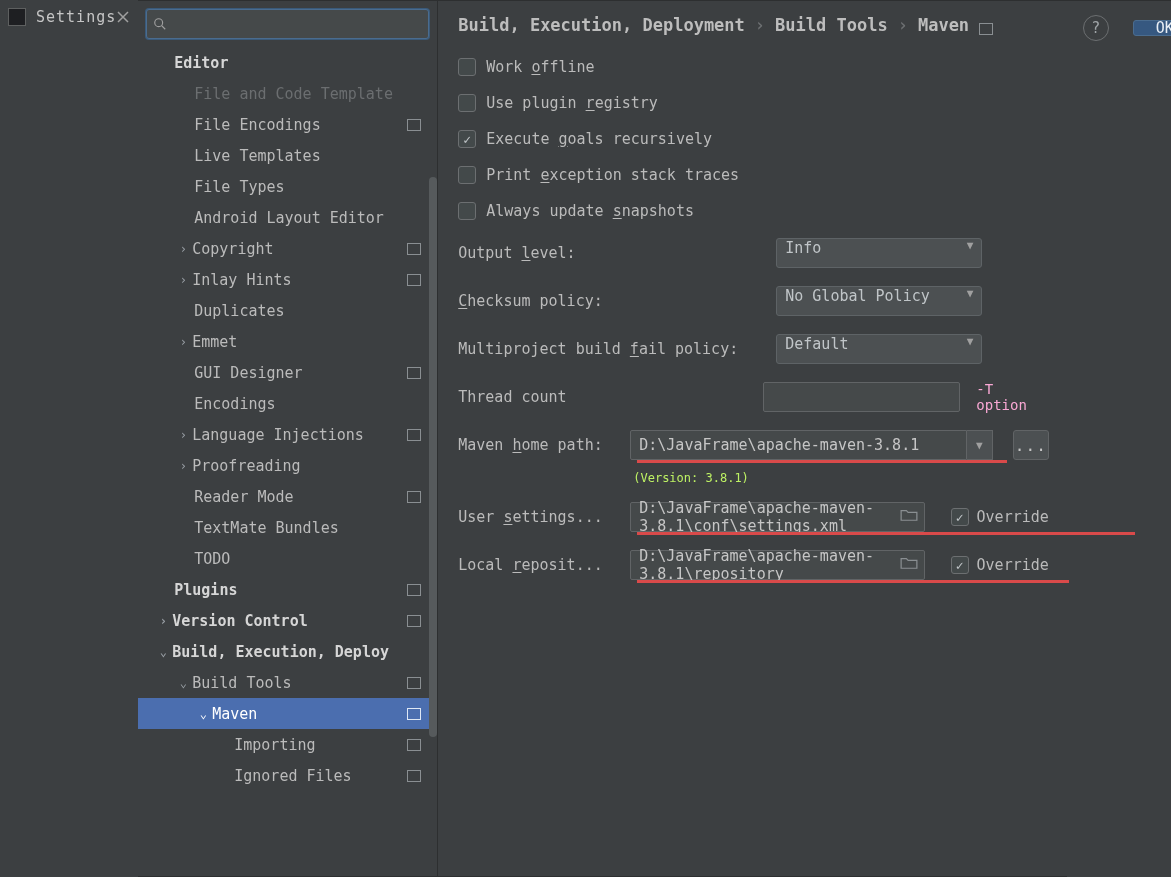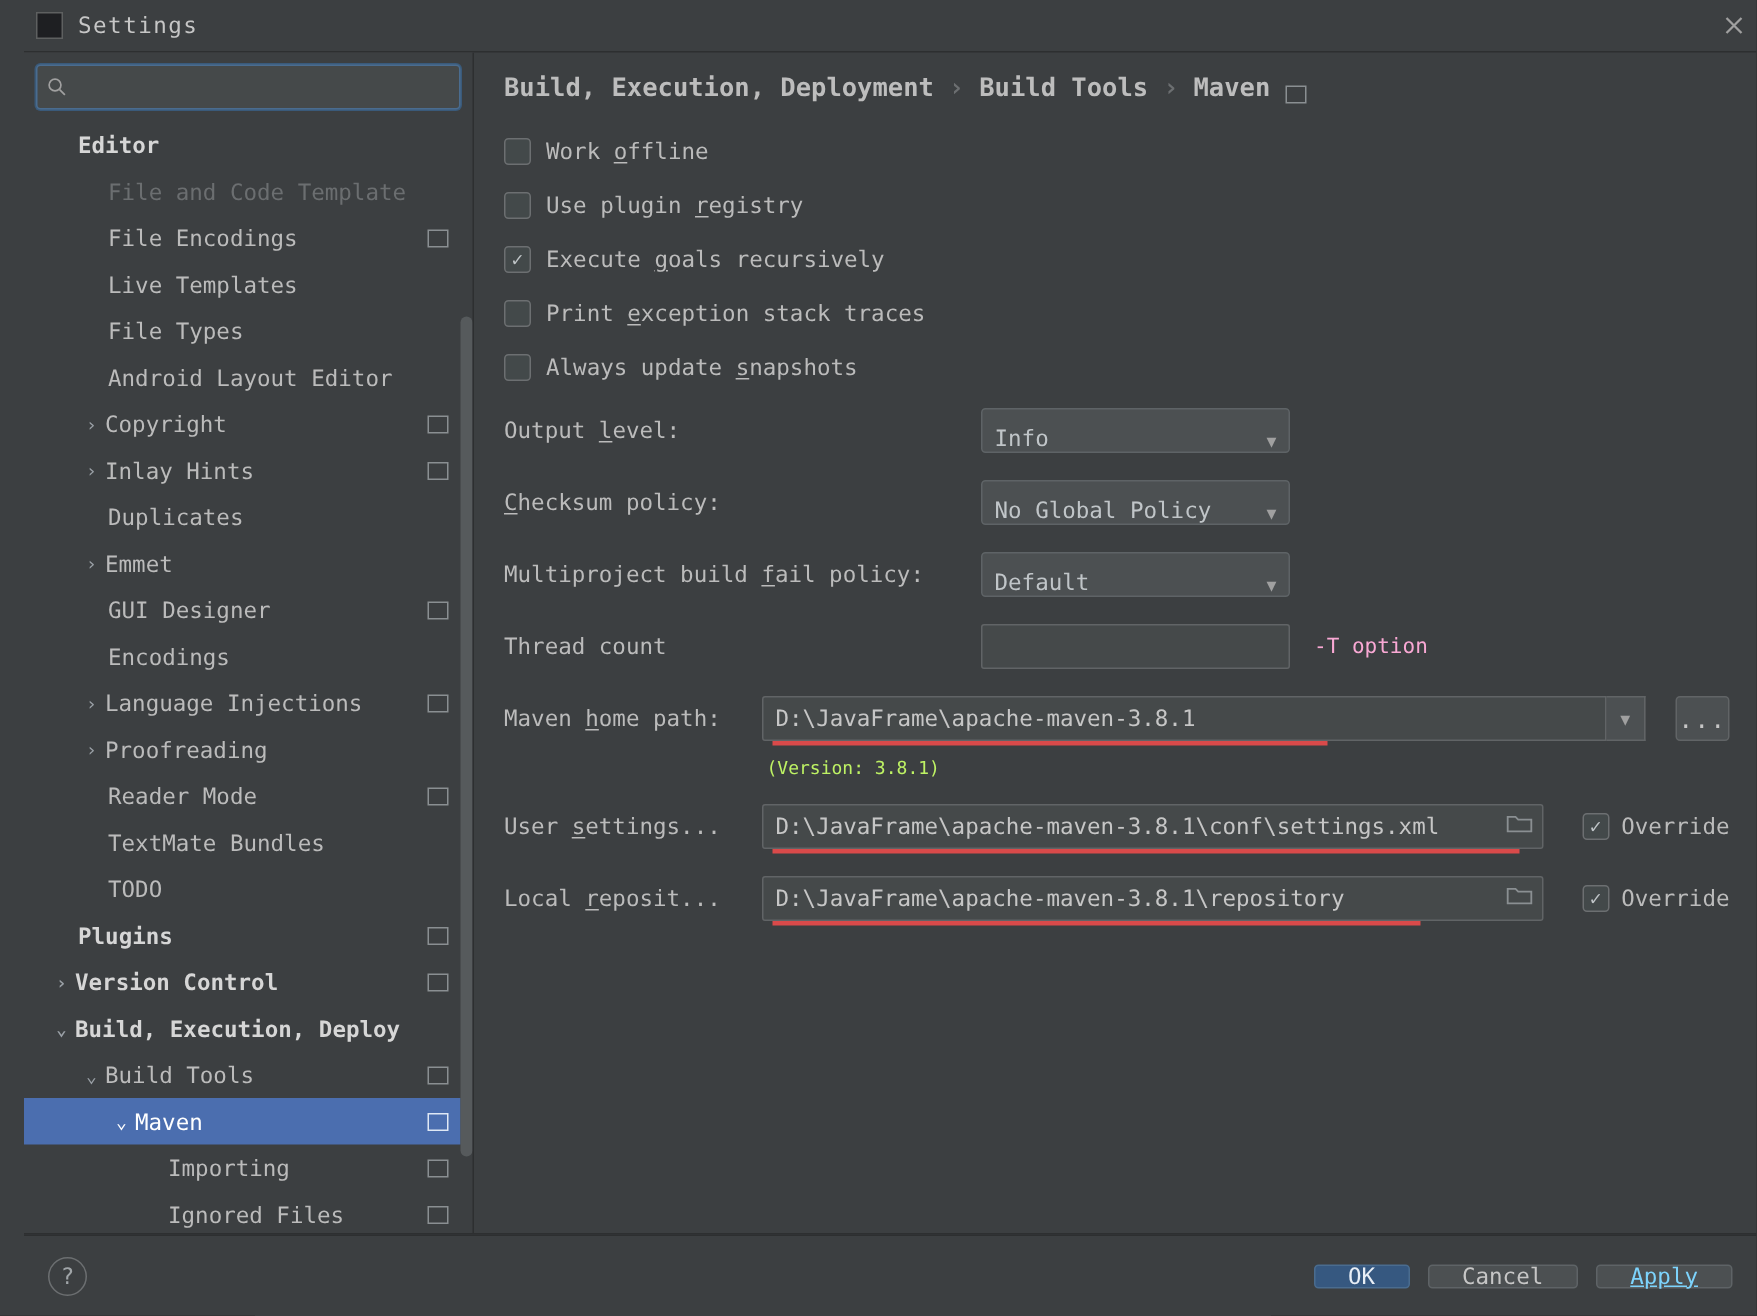--- a/index.html
+++ b/index.html
@@ -7,22 +7,21 @@
 body {
   font-family: "Consolas", "Menlo", monospace;
   background: #2b2b2b;
   color: #bbbbbb;
   font-size: 15px;
 }
 .window {
   width: 100%; height: 100%;
   background: #3c3f41;
   display: flex;
-  flex-direction: column;
-  padding-left: 16px;
+  flex-direction: row;
 }
 .titlebar {
   height: 34px;
   display: flex;
   align-items: center;
   padding: 0 8px;
   background: #3c3f41;
 }
 .titlebar .app-icon {
   width: 18px; height: 18px;
@@ -154,21 +153,21 @@
   height:40px;
   gap: 12px;
 }
 .field-row .lbl { width: 306px; }
 .field-row.path-row .lbl { width: 160px; }
 .select {
   width: 206px; height:30px;
   background:#4c5052;
   border:1px solid #5e6366;
   border-radius:3px;
-  display:flex; align-items:flex-end; padding:0 8px;
+  display:flex; align-items:flex-start; padding:0 8px;
   color:#c0c5c8;
   cursor:pointer;
   position:relative;
 }
 .select .caret {
   position:absolute; right:8px; color:#a0a0a0; font-size:11px;
 }
 .textbox, .pathbox {
   height:30px;
   background:#45494a;

